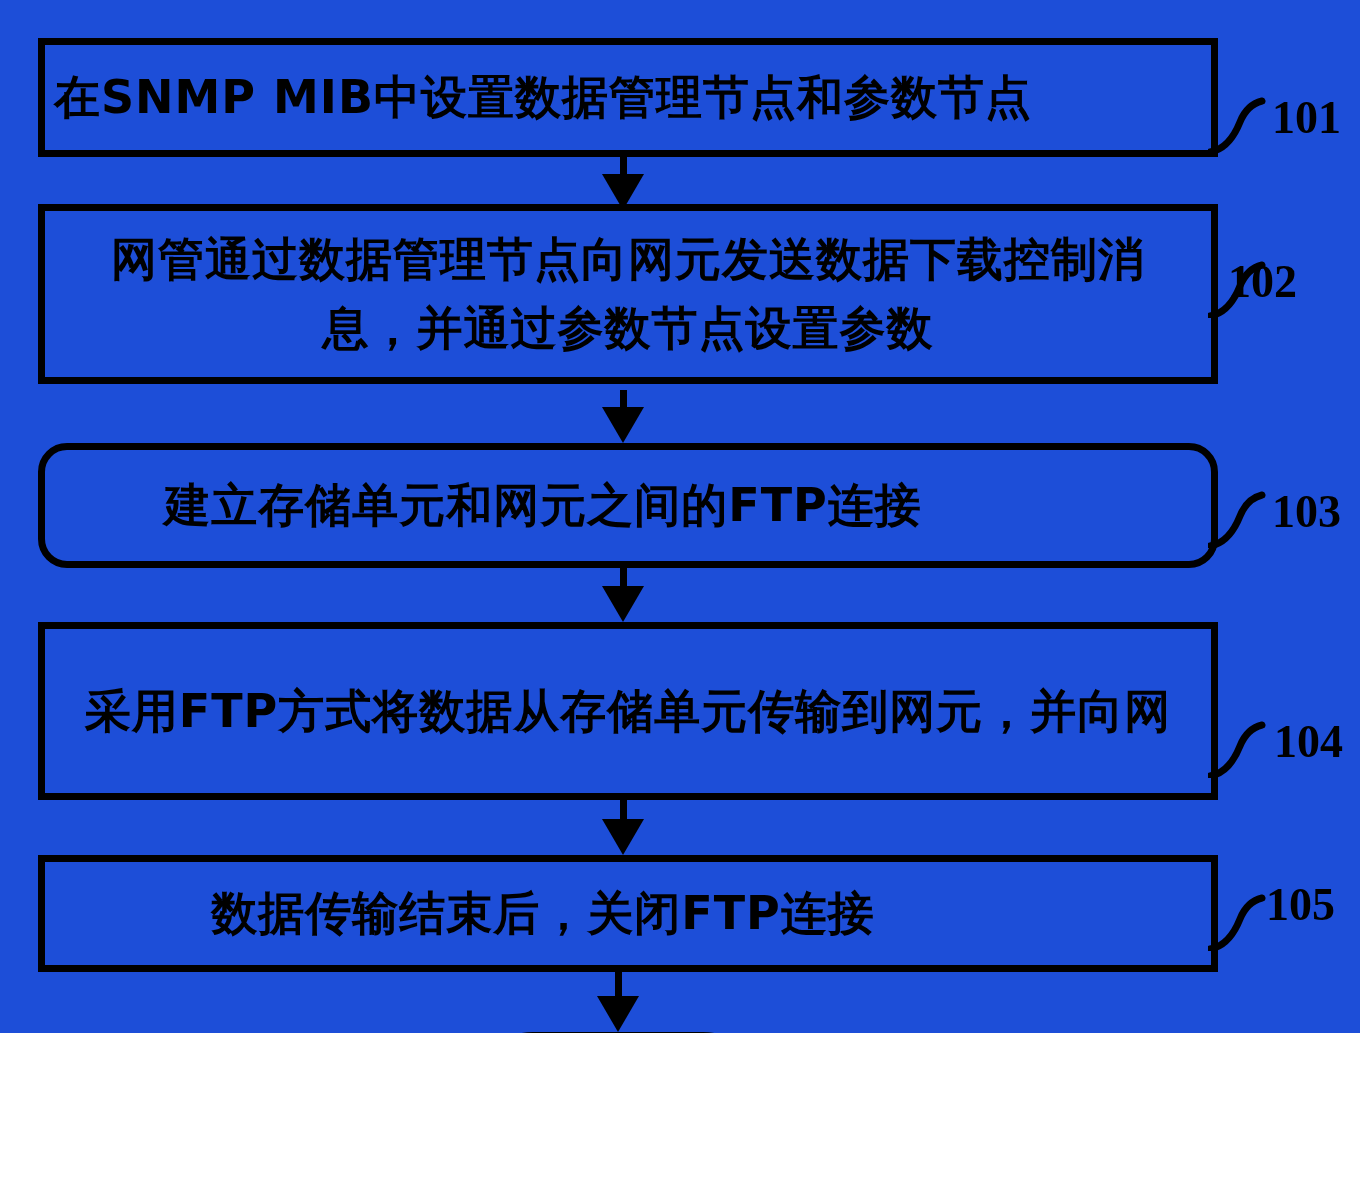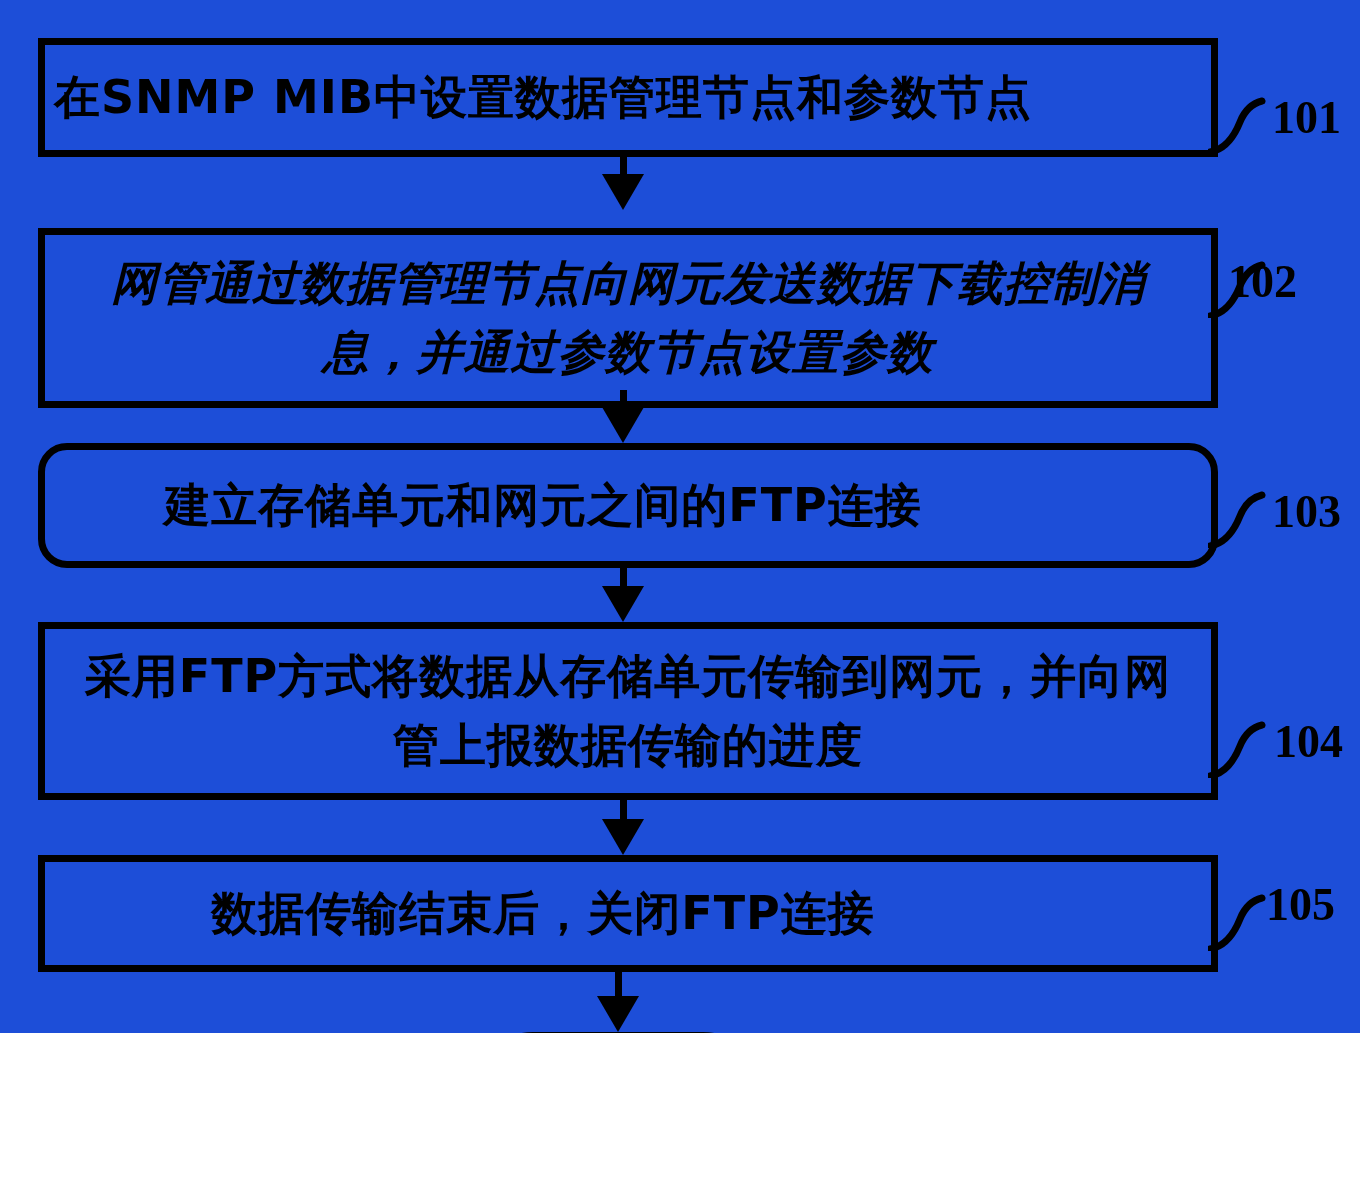--- a/index.html
+++ b/index.html
@@ -24,21 +24,21 @@
     text-align: center;
     font-weight: 700;
     font-size: 46px;
     line-height: 1.5;
     letter-spacing: 1px;
   }
   .box .line { display: block; }
   .bias { padding-right: 170px; }
   .line-bias { }
   #box-101 { top: 38px;  height: 119px; }
-  #box-102 { top: 228px; height: 180px; font-style: italic; }
+  #box-102 { top: 204px; height: 180px; }
   #box-103 { top: 443px; height: 125px; border-radius: 29px; }
   #box-104 { top: 622px; height: 178px; }
   #box-105 { top: 855px; height: 117px; }
 
   .arrow {
     position: absolute;
     width: 42px;
     display: flex;
     flex-direction: column;
     align-items: center;
@@ -131,21 +131,20 @@
   </svg>
   <div class="ref" id="ref-103">103</div>
 
   <div class="arrow" id="arrow-3">
     <div class="stem"></div>
       <div class="head"></div>
   </div>
 
   <div class="box" id="box-104">
     <span class="line">采用FTP方式将数据从存储单元传输到网元，并向网</span>
-    <span class="line line-bias">管上报数据传输的进度</span>
   </div>
   <svg class="leader" id="leader-104" viewBox="0 0 58 58">
     <path d="M2 56 C14 54 24 46 32 26 C36 16 42 8 54 5" stroke="#000" stroke-width="7" fill="none" stroke-linecap="round"></path>
   </svg>
   <div class="ref" id="ref-104">104</div>
 
   <div class="arrow" id="arrow-4">
     <div class="stem"></div>
       <div class="head"></div>
   </div>

